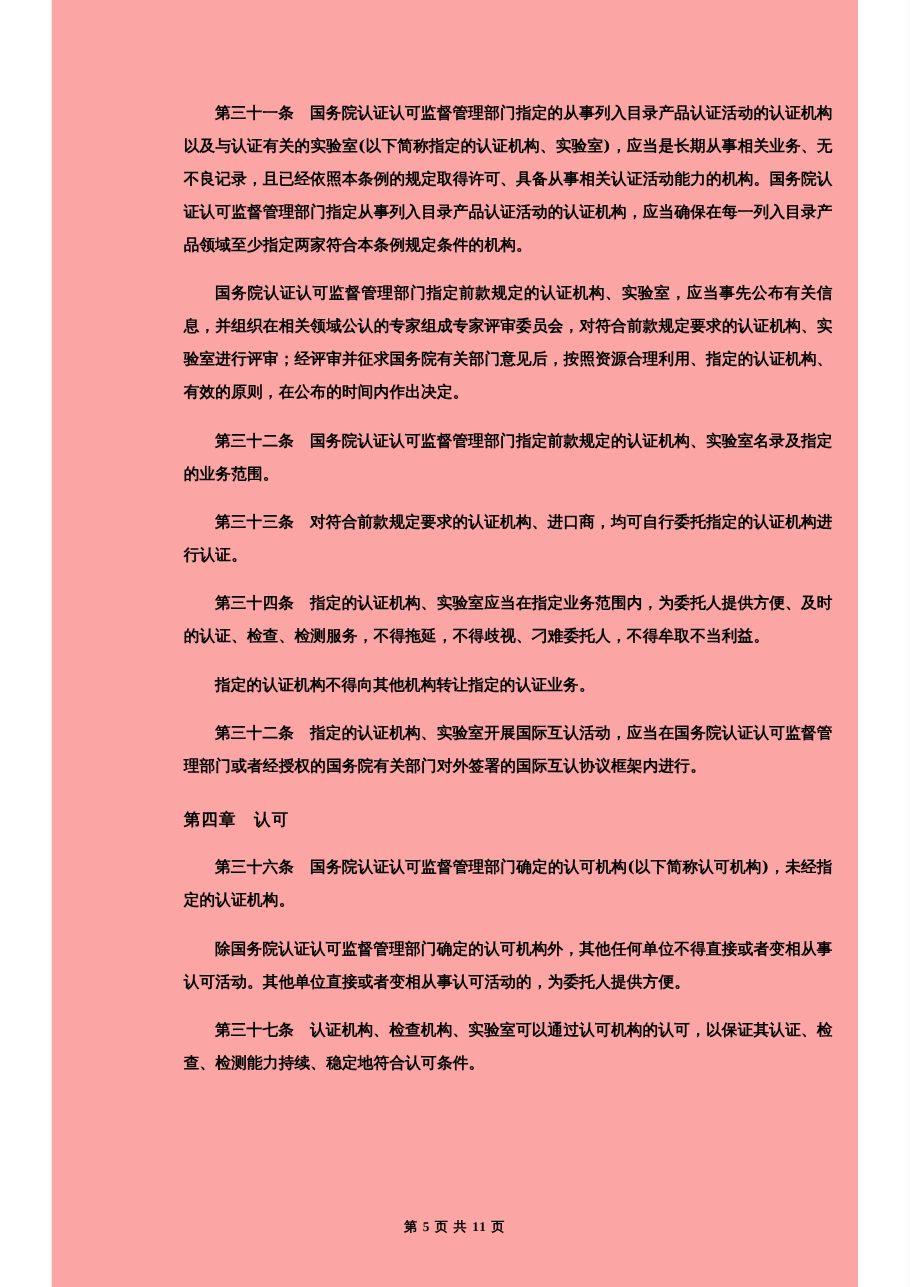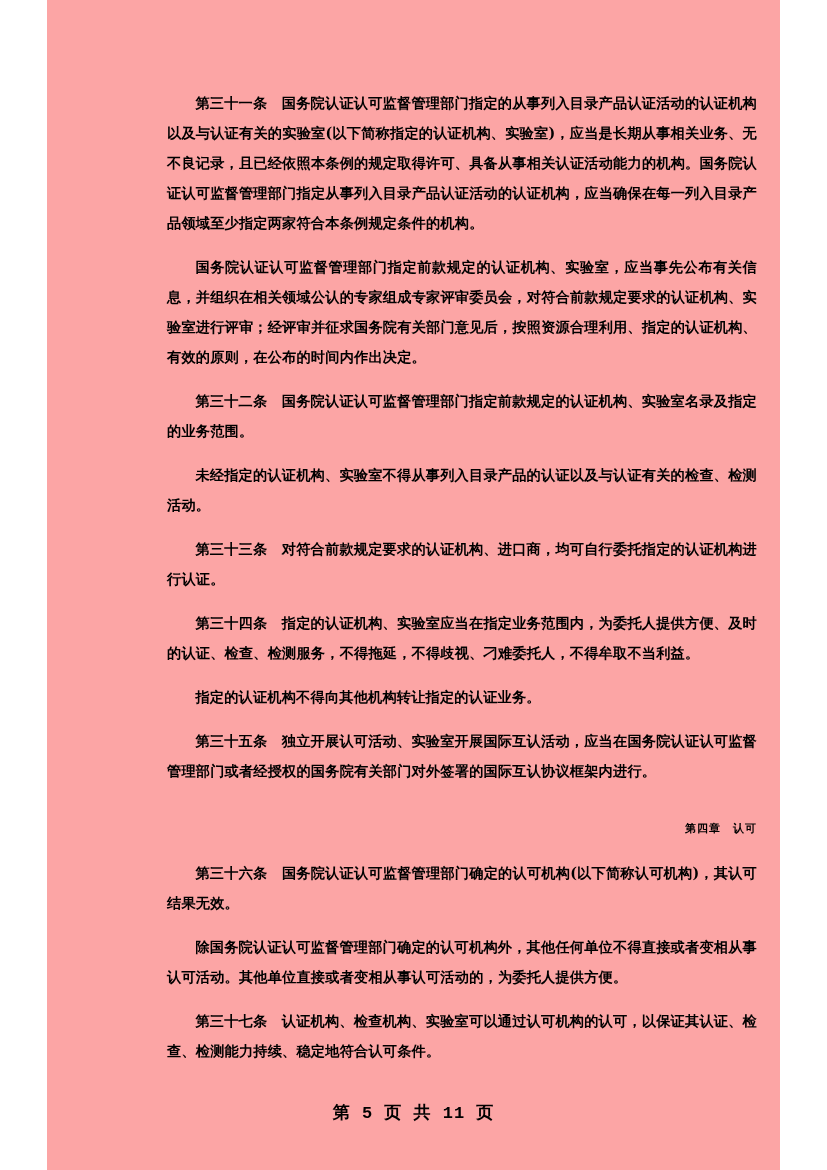--- a/index.html
+++ b/index.html
@@ -35,63 +35,62 @@
     margin: 0 0 14px 0;
     text-indent: 2em;
     letter-spacing: 0.2px;
     font-weight: 600;
   }
   .para.last {
     margin-bottom: 0;
   }
   .chapter-heading {
     font-family: "DejaVu Serif", serif;
-    font-size: 11px;
+    font-size: 15px;
     font-weight: 700;
-    text-align: right;
+    text-align: left;
     line-height: 30px;
     color: #000000;
-    margin: 28px 0 14px 0;
+    margin: 18px 0 14px 0;
     letter-spacing: 1px;
   }
   .footer {
     position: absolute;
     left: 0;
     right: 0;
     bottom: 46px;
     text-align: center;
-    font-family: Liberation Mono, monospace;
-    font-size: 17px;
+    font-family: Liberation Serif, serif;
+    font-size: 12px;
     font-weight: 700;
     color: #000000;
     letter-spacing: 1px;
   }
   .footer .num {
     display: inline;
   }
 </style>
 </head>
 <body>
 
 <div class="page">
 
   <div class="content">
 
     <p class="para">第三十一条　国务院认证认可监督管理部门指定的从事列入目录产品认证活动的认证机构以及与认证有关的实验室(以下简称指定的认证机构、实验室)，应当是长期从事相关业务、无不良记录，且已经依照本条例的规定取得许可、具备从事相关认证活动能力的机构。国务院认证认可监督管理部门指定从事列入目录产品认证活动的认证机构，应当确保在每一列入目录产品领域至少指定两家符合本条例规定条件的机构。</p>
     <p class="para">国务院认证认可监督管理部门指定前款规定的认证机构、实验室，应当事先公布有关信息，并组织在相关领域公认的专家组成专家评审委员会，对符合前款规定要求的认证机构、实验室进行评审；经评审并征求国务院有关部门意见后，按照资源合理利用、指定的认证机构、有效的原则，在公布的时间内作出决定。</p>
     <p class="para">第三十二条　国务院认证认可监督管理部门指定前款规定的认证机构、实验室名录及指定的业务范围。</p>
-    <p class="para">未经指定的认证机构、实验室不得从事列入目录产品的认证以及与认证有关的检查、检测活动。</p>
     <p class="para">第三十三条　对符合前款规定要求的认证机构、进口商，均可自行委托指定的认证机构进行认证。</p>
     <p class="para">第三十四条　指定的认证机构、实验室应当在指定业务范围内，为委托人提供方便、及时的认证、检查、检测服务，不得拖延，不得歧视、刁难委托人，不得牟取不当利益。</p>
     <p class="para">指定的认证机构不得向其他机构转让指定的认证业务。</p>
-    <p class="para">第三十五条　独立开展认可活动、实验室开展国际互认活动，应当在国务院认证认可监督管理部门或者经授权的国务院有关部门对外签署的国际互认协议框架内进行。</p>
+    <p class="para">第三十二条　指定的认证机构、实验室开展国际互认活动，应当在国务院认证认可监督管理部门或者经授权的国务院有关部门对外签署的国际互认协议框架内进行。</p>
 
     <h2 class="chapter-heading">第四章　认可</h2>
 
-    <p class="para">第三十六条　国务院认证认可监督管理部门确定的认可机构(以下简称认可机构)，其认可结果无效。</p>
+    <p class="para">第三十六条　国务院认证认可监督管理部门确定的认可机构(以下简称认可机构)，未经指定的认证机构。</p>
     <p class="para">除国务院认证认可监督管理部门确定的认可机构外，其他任何单位不得直接或者变相从事认可活动。其他单位直接或者变相从事认可活动的，为委托人提供方便。</p>
     <p class="para last">第三十七条　认证机构、检查机构、实验室可以通过认可机构的认可，以保证其认证、检查、检测能力持续、稳定地符合认可条件。</p>
 
   </div>
 
   <div class="footer">
     <span class="num">第 5 页  共 11 页</span>
   </div>
 
 </div>

